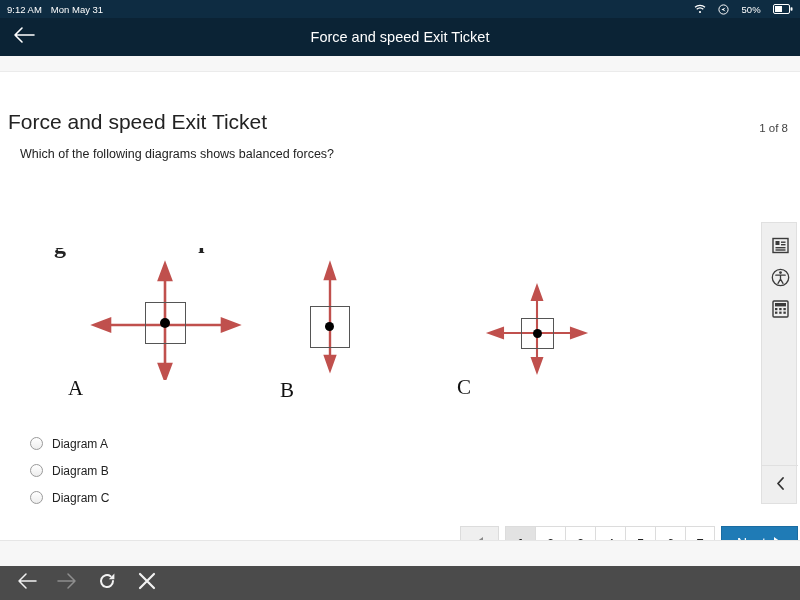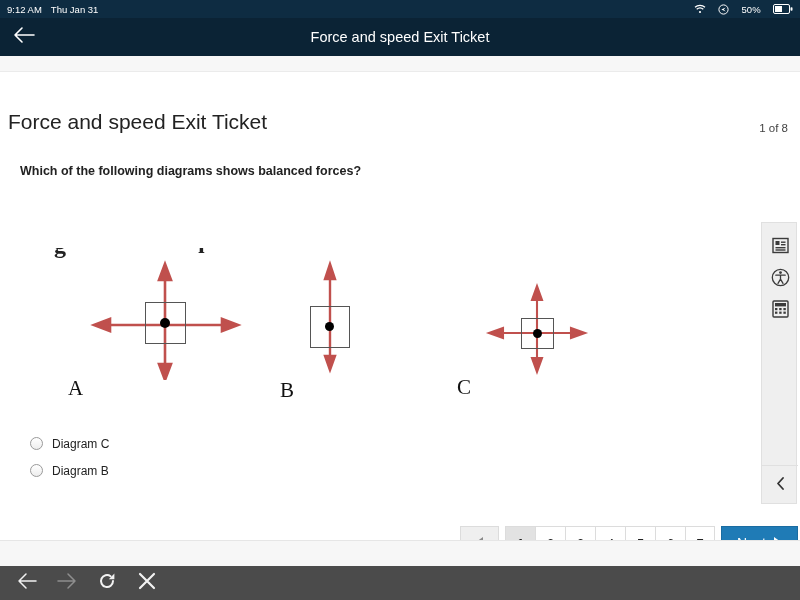--- a/index.html
+++ b/index.html
@@ -64,22 +64,22 @@
     position: absolute; top: 38px; left: 8px;
     font-size: 21px; color: #222; font-weight: 400;
   }
   .page-counter {
     position: absolute; top: 50px; right: 12px;
     font-size: 11.5px; color: #444;
   }
 
   
   .question {
-    position: absolute; top: 92px; left: 20px;
-    font-size: 12.5px; color: #222; font-weight: bold;
+    position: absolute; top: 75px; left: 20px;
+    font-size: 12.5px; color: #222;
   }
 
   
   .clip-row {
     position: absolute; top: 176px; left: 46px;
     width: 300px; height: 12px; overflow: hidden;
   }
   .clip-row span {
     position: absolute; top: -16px;
     font-family: "Liberation Serif", serif;
@@ -205,21 +205,21 @@
   }
 </style>
 </head>
 <body>
 
 <div id="app">
 
   <div class="statusbar">
     <div class="status-left">
       <span>9:12 AM</span>
-      <span>Thu Jan 31</span>
+      <span>Mon May 31</span>
     </div>
     <div class="status-right">
       <span>
         <svg width="12" height="10" viewBox="0 0 12 10">
           <path d="M1 3.2 A7.5 7.5 0 0 1 11 3.2" stroke="#fff" stroke-width="1.2" fill="none"></path>
           <path d="M2.7 5.2 A5 5 0 0 1 9.3 5.2" stroke="#fff" stroke-width="1.2" fill="none"></path>
           <circle cx="6" cy="8" r="1.1" fill="#fff"></circle>
         </svg>
       </span>
       <span>
@@ -309,25 +309,29 @@
         <div class="box" style="left:66px; top:58px; width:33px; height:31px;"></div>
         <div class="dot" style="left:78px; top:69px; width:9px; height:9px;"></div>
         <div class="dia-label" style="left:2px; top:115px;">C</div>
       </div>
 
     </div>
 
     <div class="options">
       <div class="opt">
         <span class="radio"></span>
-        <span class="opt-label">Diagram C</span>
+        <span class="opt-label">Diagram A</span>
       </div>
       <div class="opt">
         <span class="radio"></span>
         <span class="opt-label">Diagram B</span>
+      </div>
+      <div class="opt">
+        <span class="radio"></span>
+        <span class="opt-label">Diagram C</span>
       </div>
     </div>
 
     <div class="pager">
       <div class="pg-prev">
         <span>
           <svg width="10" height="12" viewBox="0 0 10 12">
               <polygon points="8,1 8,11 1,6" fill="#8a8a8a"></polygon>
             </svg>
         </span>

